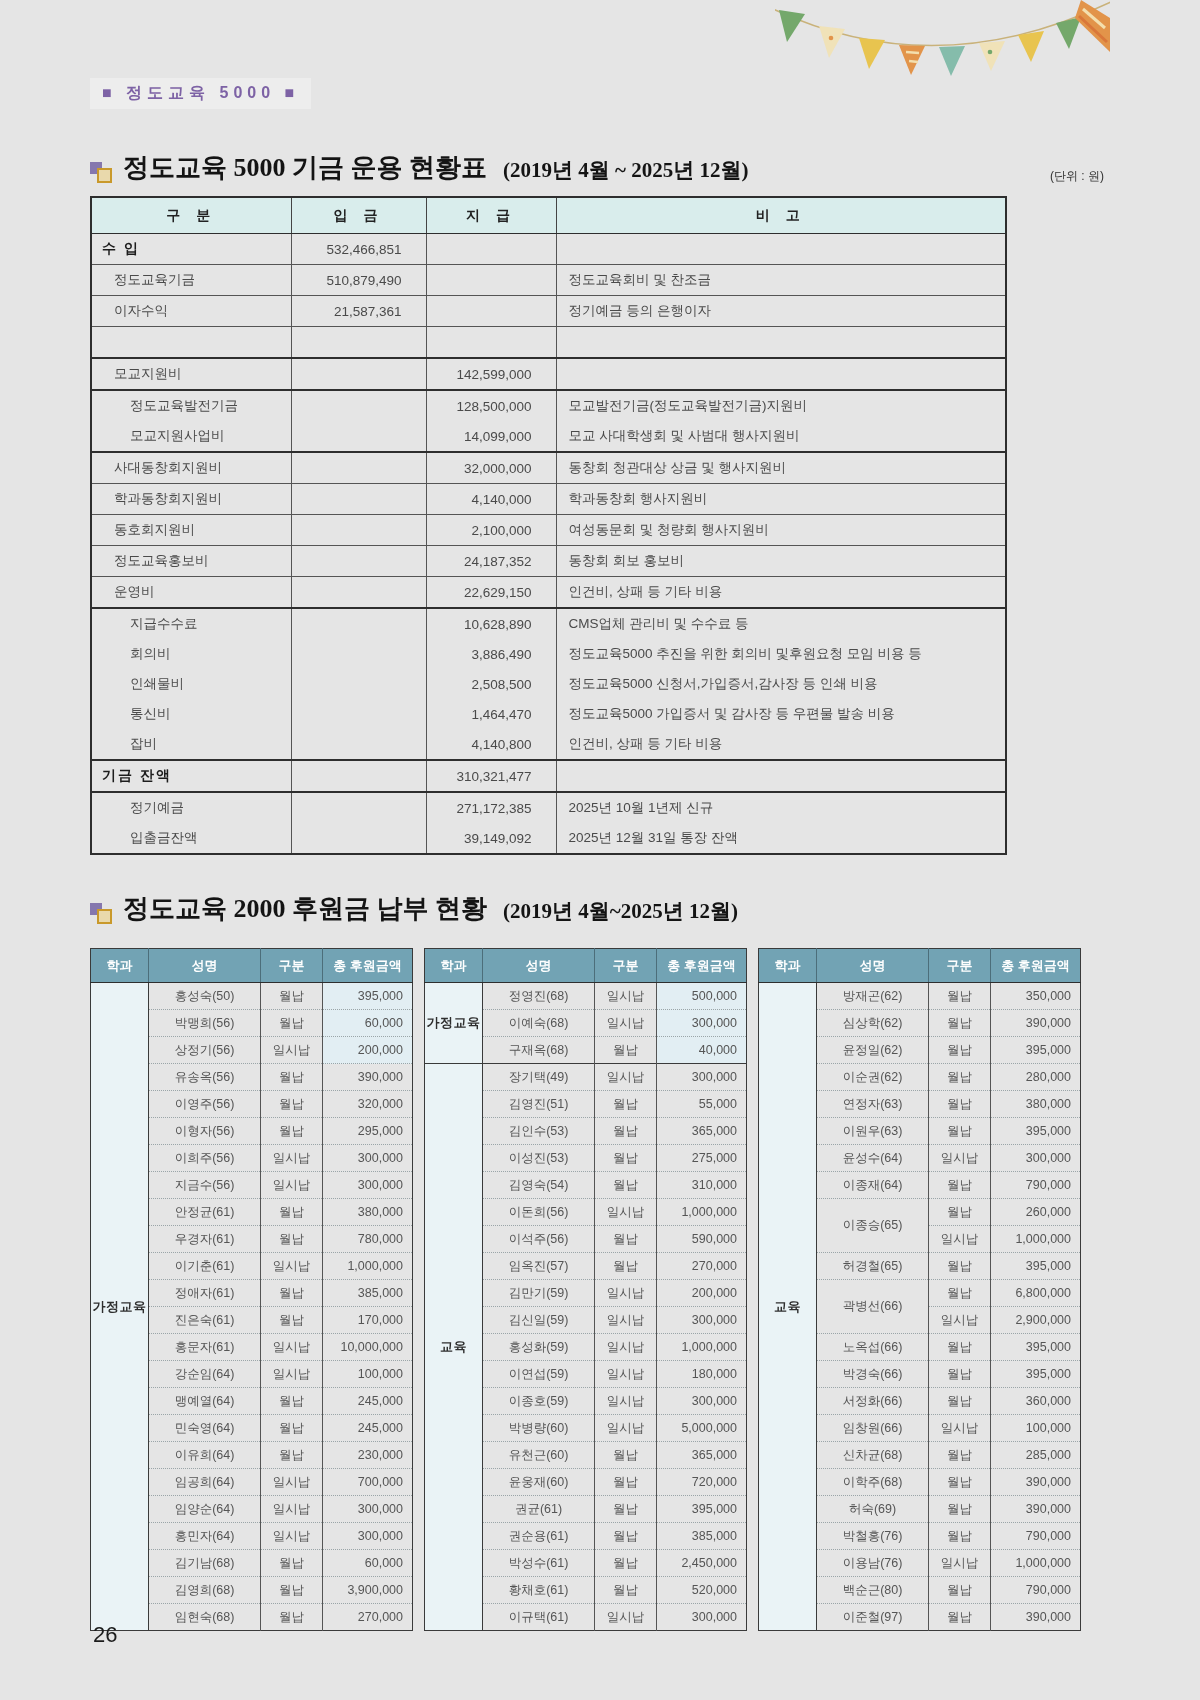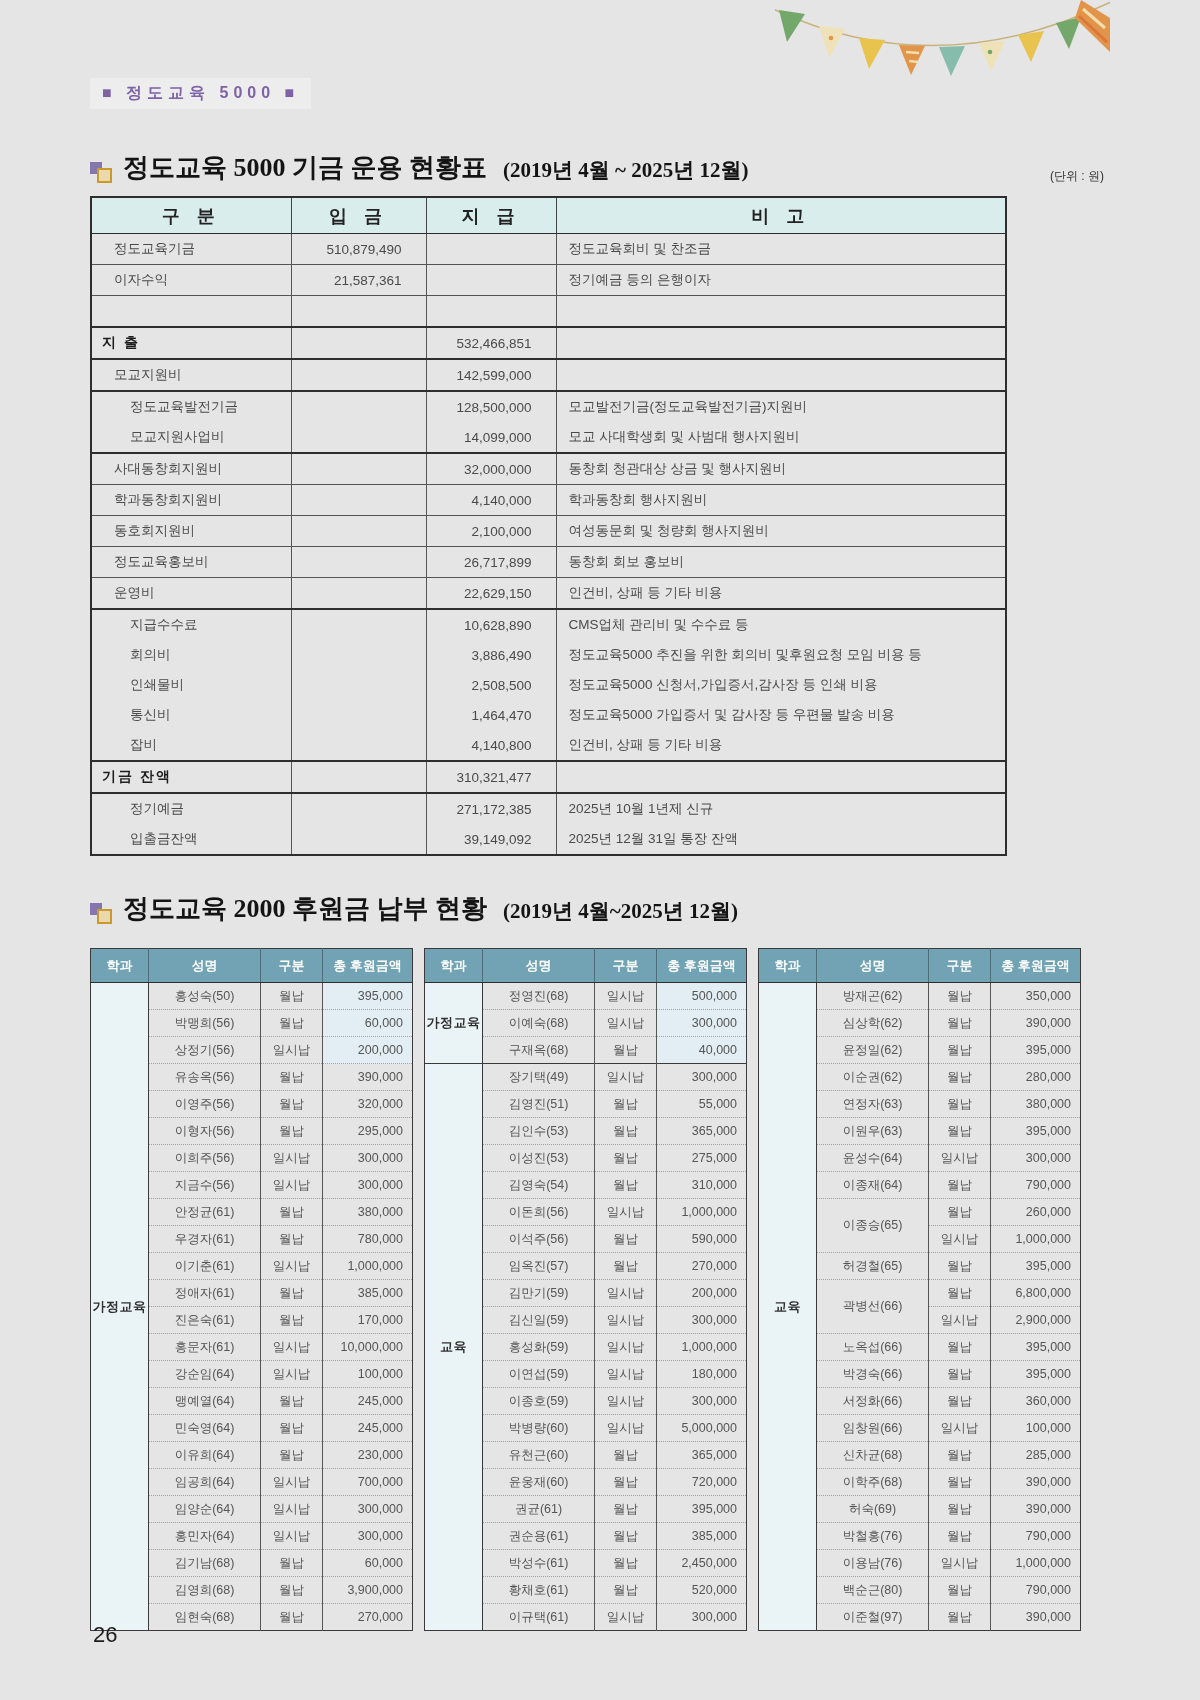--- a/index.html
+++ b/index.html
@@ -18,21 +18,21 @@
   .ticon{position:relative;width:24px;height:26px;margin-right:9px;flex:0 0 auto;}
   .ticon .back{position:absolute;left:0;top:3px;width:12px;height:12px;background:#8577ae;}
   .ticon .front{position:absolute;left:7px;top:9px;width:11px;height:11px;background:#e9d9ac;border:2px solid #c9992b;}
   .t-main{font-family:"Liberation Serif","DejaVu Serif",serif;font-weight:bold;font-size:26px;color:#141414;}
   .t-sub{font-family:"Liberation Serif","DejaVu Serif",serif;font-weight:bold;font-size:21px;color:#141414;margin-left:16px;padding-bottom:1px;}
   .unit-note{position:absolute;right:96px;top:168px;font-size:12px;color:#333;}
 
   
   table{border-collapse:collapse;table-layout:fixed;}
   .fund{position:absolute;left:90px;top:196px;width:915px;border:2px solid #2e2e2e;}
-  .fund th{background:#d9edec;color:#222;font-weight:bold;font-size:18px;letter-spacing:6px;
+  .fund th{background:#d9edec;color:#222;font-weight:bold;font-size:14px;letter-spacing:6px;
            height:33px;border:1px solid #444;border-top:2px solid #2e2e2e;border-bottom:1.5px solid #2e2e2e;}
   .fund td{height:28px;font-size:13.5px;color:#4a4a4a;border-left:1px solid #555;border-right:1px solid #555;}
   .fund td.bb-s{border-bottom:1px solid #555;}
   .fund td.bb-b{border-bottom:2px solid #2e2e2e;}
   .fund td.bb-n{border-bottom:none;}
   .fund .c-label.lvl0{padding-left:10px;}
   .fund .c-label.lvl1{padding-left:22px;}
   .fund .c-label.lvl2{padding-left:38px;}
   .fund .bold{font-weight:bold;color:#1d1d1d;font-size:14px;letter-spacing:2px;}
   .fund .c-num{text-align:right;padding-right:24px;}
@@ -101,44 +101,44 @@
     <thead>
       <tr>
         <th>구 분</th>
         <th>입 금</th>
         <th>지 급</th>
         <th>비 고</th>
       </tr>
     </thead>
     <tbody>
         <tr>
+          <td class="c-label lvl0 bold bb-s">수 입</td>
+          <td class="c-num bb-s">532,466,851</td>
+          <td class="c-num bb-s"></td>
+          <td class="c-note bb-s"></td>
+        </tr>
+        <tr>
           <td class="c-label lvl1 bb-s">정도교육기금</td>
           <td class="c-num bb-s">510,879,490</td>
           <td class="c-num bb-s"></td>
           <td class="c-note bb-s">정도교육회비 및 찬조금</td>
         </tr>
         <tr>
           <td class="c-label lvl1 bb-s">이자수익</td>
           <td class="c-num bb-s">21,587,361</td>
           <td class="c-num bb-s"></td>
           <td class="c-note bb-s">정기예금 등의 은행이자</td>
         </tr>
         <tr>
           <td class="c-label lvl0 bb-b"></td>
           <td class="c-num bb-b"></td>
           <td class="c-num bb-b"></td>
           <td class="c-note bb-b"></td>
         </tr>
         <tr>
-          <td class="c-label lvl0 bold bb-b">지 출</td>
-          <td class="c-num bb-b"></td>
-          <td class="c-num bb-b">532,466,851</td>
-          <td class="c-note bb-b"></td>
-        </tr>
-        <tr>
           <td class="c-label lvl1 bb-b">모교지원비</td>
           <td class="c-num bb-b"></td>
           <td class="c-num bb-b">142,599,000</td>
           <td class="c-note bb-b"></td>
         </tr>
         <tr>
           <td class="c-label lvl2 bb-n">정도교육발전기금</td>
           <td class="c-num bb-n"></td>
           <td class="c-num bb-n">128,500,000</td>
           <td class="c-note bb-n">모교발전기금(정도교육발전기금)지원비</td>
@@ -163,21 +163,21 @@
         </tr>
         <tr>
           <td class="c-label lvl1 bb-s">동호회지원비</td>
           <td class="c-num bb-s"></td>
           <td class="c-num bb-s">2,100,000</td>
           <td class="c-note bb-s">여성동문회 및 청량회 행사지원비</td>
         </tr>
         <tr>
           <td class="c-label lvl1 bb-s">정도교육홍보비</td>
           <td class="c-num bb-s"></td>
-          <td class="c-num bb-s">26,717,899</td>
+          <td class="c-num bb-s">24,187,352</td>
           <td class="c-note bb-s">동창회 회보 홍보비</td>
         </tr>
         <tr>
           <td class="c-label lvl1 bb-b">운영비</td>
           <td class="c-num bb-b"></td>
           <td class="c-num bb-b">22,629,150</td>
           <td class="c-note bb-b">인건비, 상패 등 기타 비용</td>
         </tr>
         <tr>
           <td class="c-label lvl2 bb-n">지급수수료</td>

